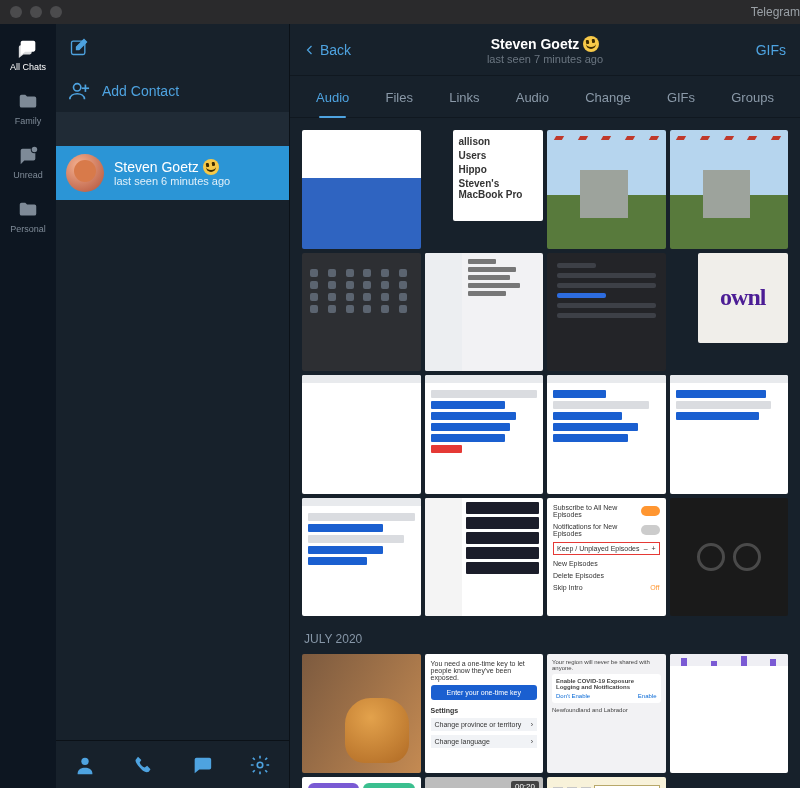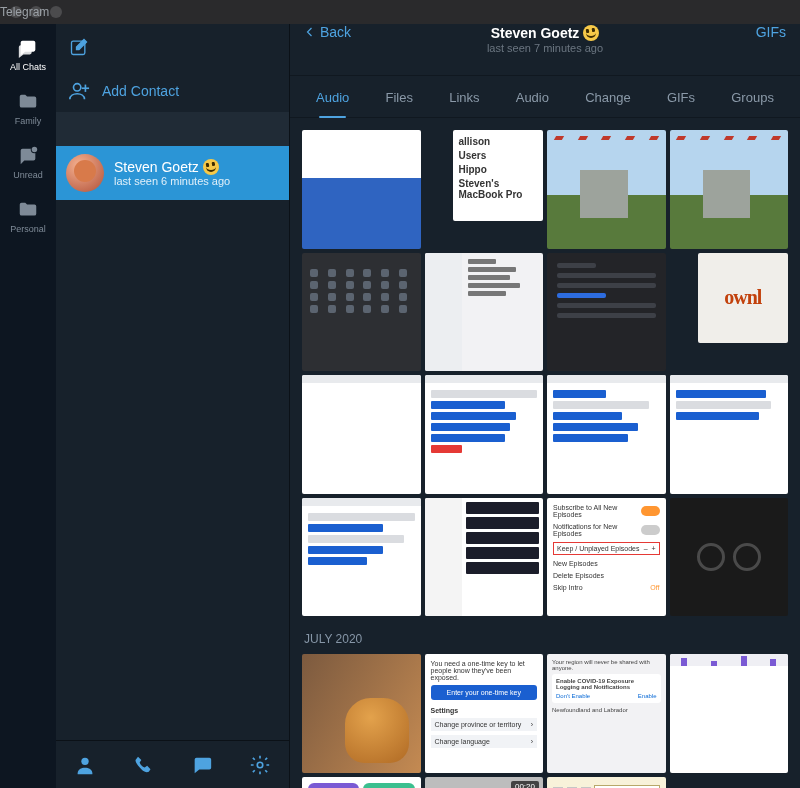--- a/index.html
+++ b/index.html
@@ -1,21 +1,21 @@
 <!DOCTYPE html>
 <html><head>
 <meta charset="utf-8">
 <style>
   * { box-sizing: border-box; margin: 0; padding: 0; }
   html,body { width: 800px; height: 788px; font-family: -apple-system, "Helvetica Neue", Arial, sans-serif; background:#1c2733; color:#cfd8e3; overflow:hidden; }
   
   .titlebar { height:24px; background:#2a2a2c; display:flex; align-items:center; position:relative; }
   .traffic { display:flex; gap:8px; padding-left:10px; }
   .traffic span { width:12px; height:12px; border-radius:50%; background:#4b4b4d; display:inline-block; }
-  .titlebar .apptitle { position:absolute; left:0; right:0; text-align:left; font-size:12px; color:#9aa0a6; }
+  .titlebar .apptitle { position:absolute; left:0; right:0; text-align:right; font-size:12px; color:#9aa0a6; }
   
   .app { display:flex; height:764px; }
   
   .rail { width:56px; background:#0d1621; display:flex; flex-direction:column; align-items:center; padding-top:12px; gap:18px; }
   .rail-item { display:flex; flex-direction:column; align-items:center; gap:2px; color:#7e8a97; font-size:9px; cursor:pointer; }
   .rail-item.active { color:#ffffff; }
   .rail-icon { width:24px; height:24px; display:flex; align-items:center; justify-content:center; }
   .rail-icon svg { fill:currentColor; }
   
   .list-panel { width:234px; background:#17212b; display:flex; flex-direction:column; border-right:1px solid #0b1117; }
@@ -28,21 +28,21 @@
   .chat-row.selected { background:#2b95d6; color:#fff; }
   .avatar { width:38px; height:38px; border-radius:50%; background:radial-gradient(circle at 35% 30%, #f5b190, #b05038); display:flex; align-items:center; justify-content:center; overflow:hidden; position:relative; }
   .avatar::after{content:"";position:absolute;width:22px;height:22px;border-radius:50%;background:#d87a4a;top:6px;left:8px;}
   .chat-meta .name { font-size:14px; font-weight:500; display:flex; align-items:center; gap:4px; }
   .chat-meta .sub { font-size:11px; opacity:.85; }
   .list-spacer { flex:1; }
   .list-bottom { height:48px; display:flex; align-items:center; justify-content:space-around; border-top:1px solid #0b1117; }
   .list-bottom .bicon { color:#4ea3e0; cursor:pointer; width:22px; height:22px; display:flex; align-items:center; justify-content:center;}
   
   .main { flex:1; background:#17212b; display:flex; flex-direction:column; }
-  .header { height:52px; display:flex; align-items:flex-start; padding:0 14px; position:relative; background:#17212b; border-bottom:1px solid #101820; }
+  .header { height:52px; display:flex; align-items:center; padding:0 14px; position:relative; background:#17212b; border-bottom:1px solid #101820; }
   .back { color:#4ea3e0; display:flex; align-items:center; gap:4px; font-size:14px; cursor:pointer; }
   .header-center { position:absolute; left:0; right:0; text-align:center; pointer-events:none; }
   .header-center .hname { font-size:14px; color:#fff; font-weight:600; display:inline-flex; align-items:center; gap:4px;}
   .header-center .hsub { font-size:11px; color:#6b7681; }
   .edit { margin-left:auto; color:#4ea3e0; font-size:14px; cursor:pointer; }
   .tabs { display:flex; justify-content:space-around; padding:14px 8px 0 8px; font-size:13px; color:#8a99a8; border-bottom:1px solid #101820;}
   .tab { padding:0 6px 12px 6px; cursor:pointer; position:relative;}
   .tab.active { color:#4ea3e0; }
   .tab.active::after { content:""; position:absolute; left:20%; right:20%; bottom:-1px; height:2px; background:#4ea3e0; border-radius:2px;}
   .scroll { flex:1; overflow-y:auto; padding:12px; }
@@ -60,21 +60,21 @@
   .t-darkprefs{background:#2d2f33;}
   .t-darkprefs .dots{display:grid;grid-template-columns:repeat(6,1fr);gap:4px;padding:16px 8px;}
   .t-darkprefs .dots i{width:8px;height:8px;border-radius:2px;background:#5b6470;}
   .t-settings{background:#f2f2f4;display:flex;}
   .t-settings .side{width:32%;background:#eceef1;}
   .t-settings .body{flex:1;padding:6px;display:flex;flex-direction:column;gap:3px;}
   .t-settings .body i{height:5px;background:#777;border-radius:1px;}
   .t-darksetting{background:#232428;padding:10px;display:flex;flex-direction:column;gap:5px;}
   .t-darksetting i{height:5px;background:#3d4047;border-radius:2px;}
   .t-darksetting i.hl{background:#2d6cdf;width:50%;}
-  .t-ownl{background:#f0eeea;display:flex;align-items:center;justify-content:center;font-size:20px;font-weight:800;color:#c2410c;font-family:serif;letter-spacing:-1px;margin-left:28px;}
+  .t-ownl{background:#f0eeea;display:flex;align-items:center;justify-content:center;font-size:24px;font-weight:800;color:#4c1d95;font-family:serif;letter-spacing:-1px;margin-left:28px;}
   .t-browser{background:#fff;display:flex;flex-direction:column;padding:6px;gap:3px;}
   .t-browser .bar{height:8px;background:#1a5fd0;border-radius:1px;}
   .t-browser .bar.gray{background:#dadce0;}
   .t-browser .bar.red{background:#e53935;width:30%;}
   .t-browser .top{height:8px;background:#e8eaed;margin:-6px -6px 4px -6px;}
   .t-pod{background:#fff;display:flex;}
   .t-pod .l{width:32%;background:#f4f4f4;}
   .t-pod .r{flex:1;padding:4px;display:flex;flex-direction:column;gap:3px;}
   .t-pod .r b{font-size:6px;display:block;background:#1b1d2a;height:12px;border-radius:1px;}
   .t-toggles{background:#fff;padding:6px;display:flex;flex-direction:column;gap:5px;font-size:7px;}

